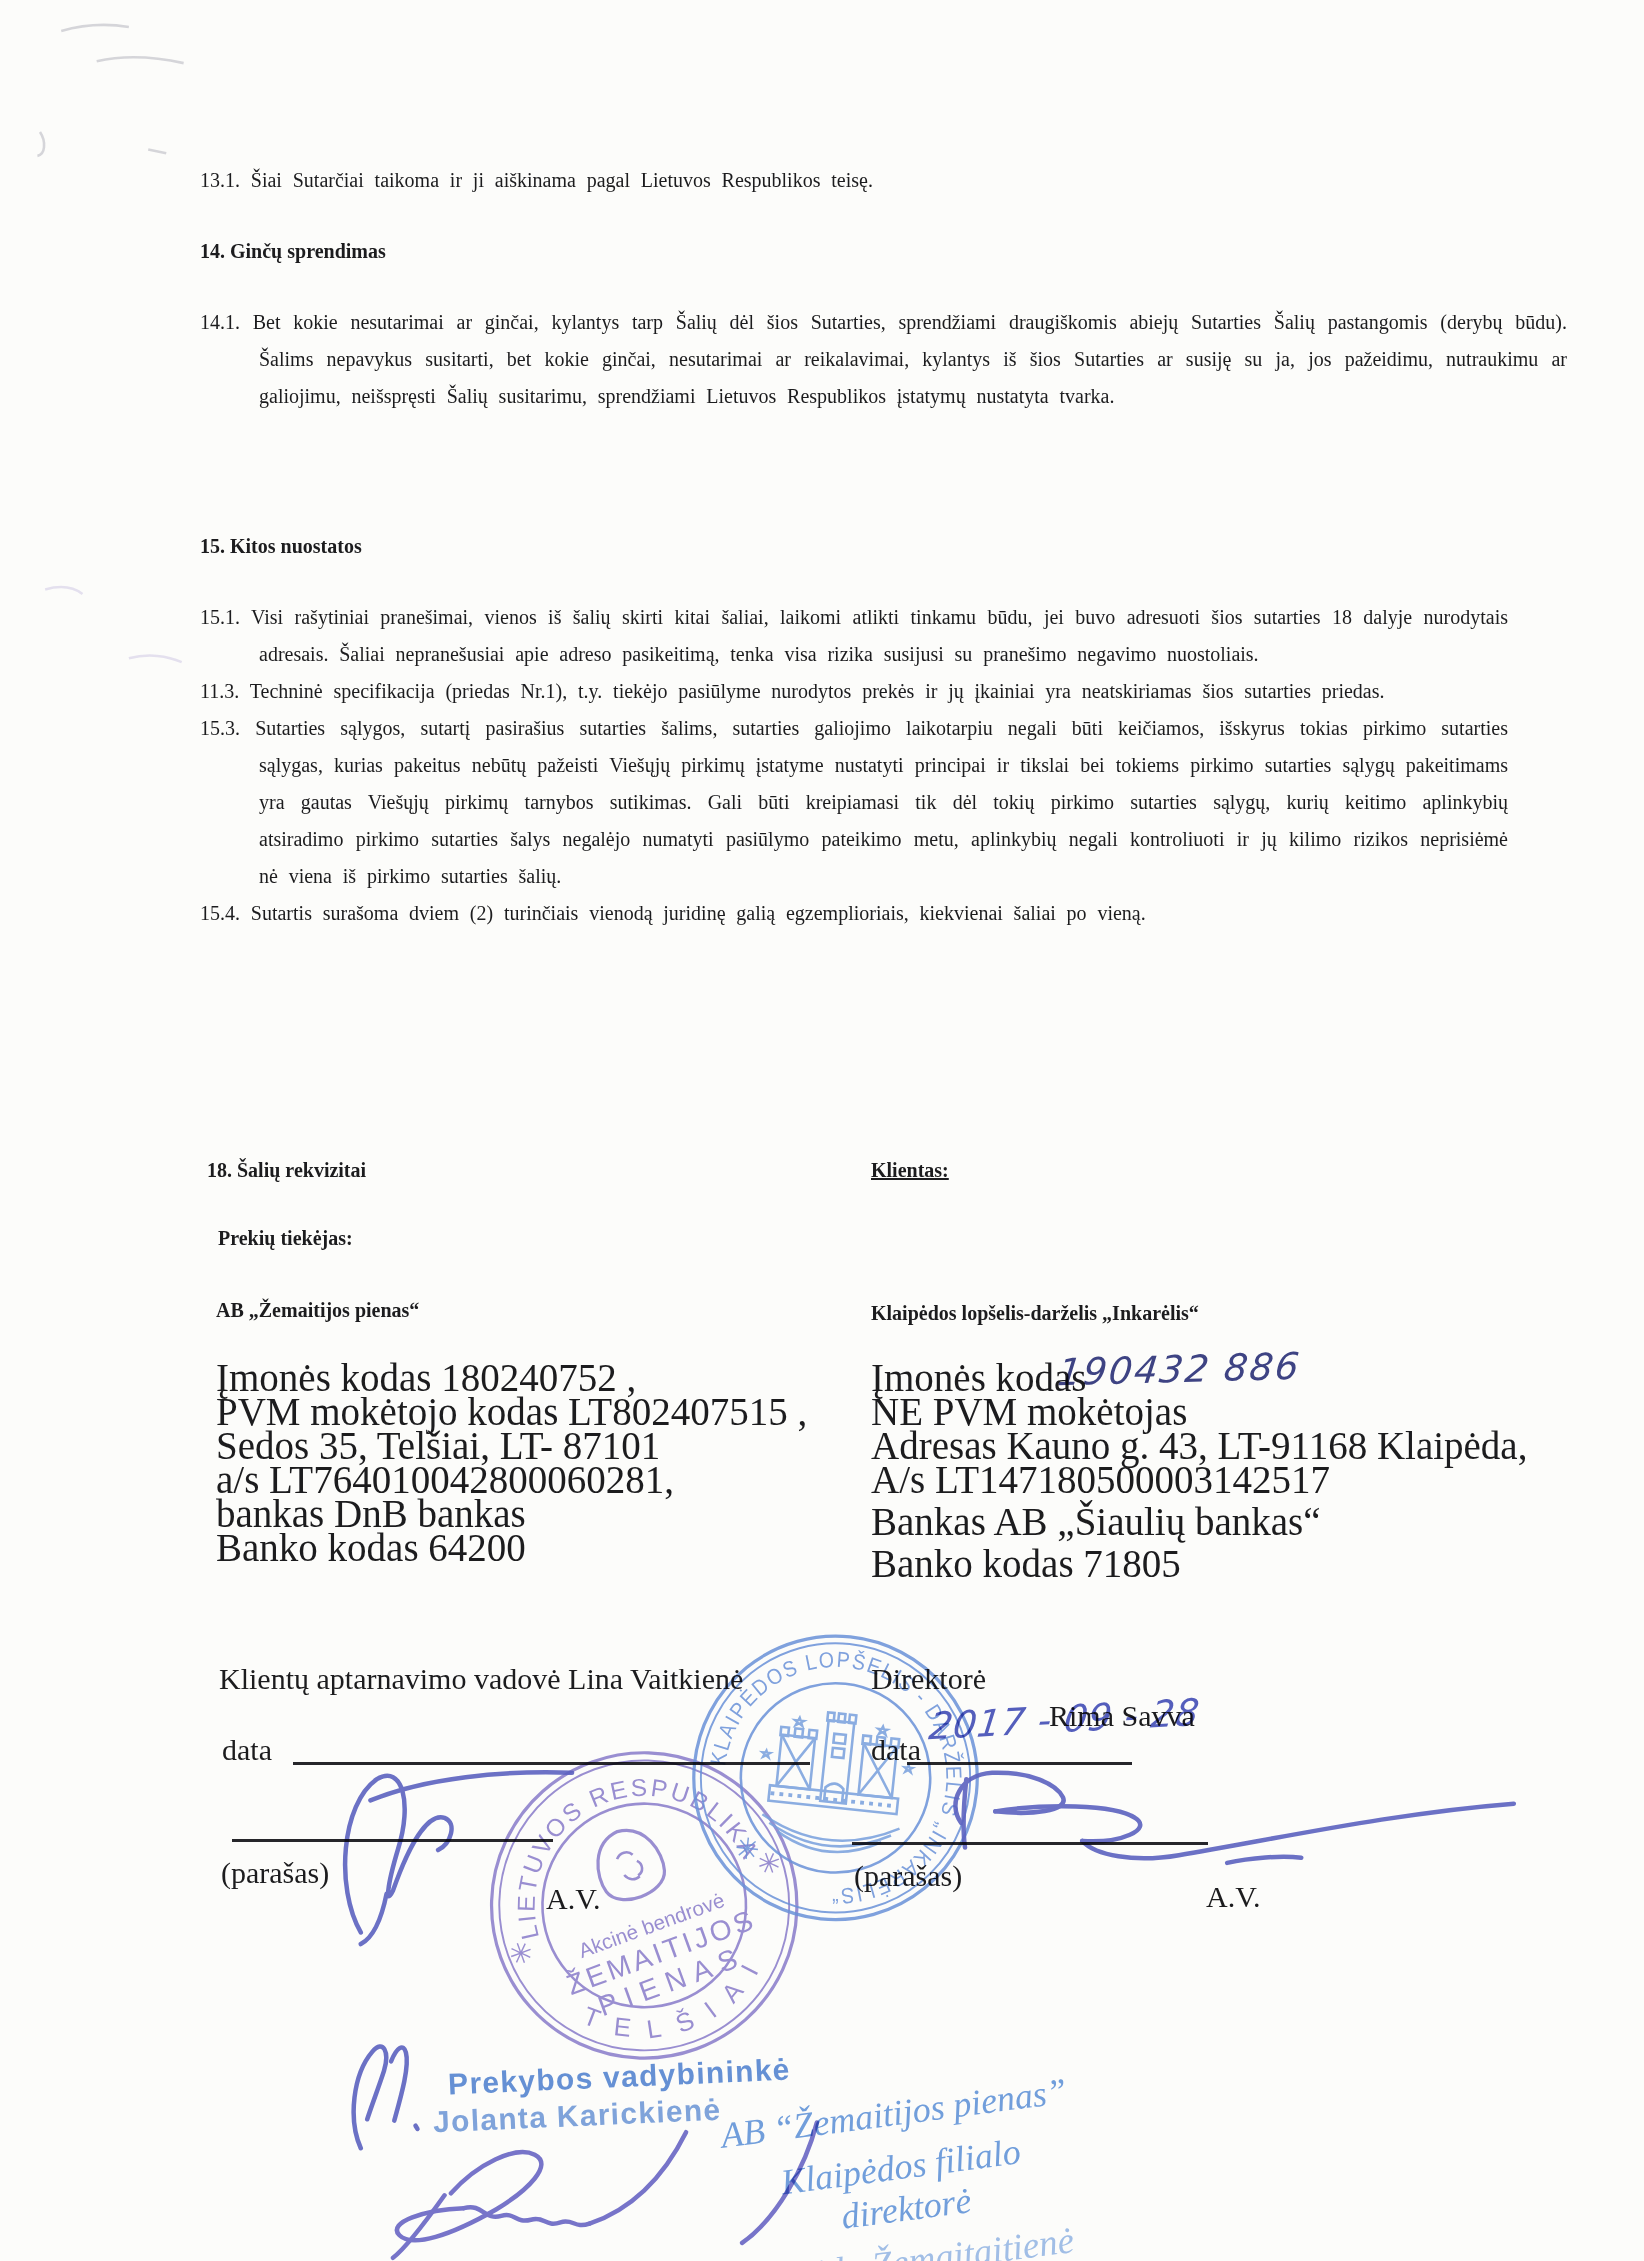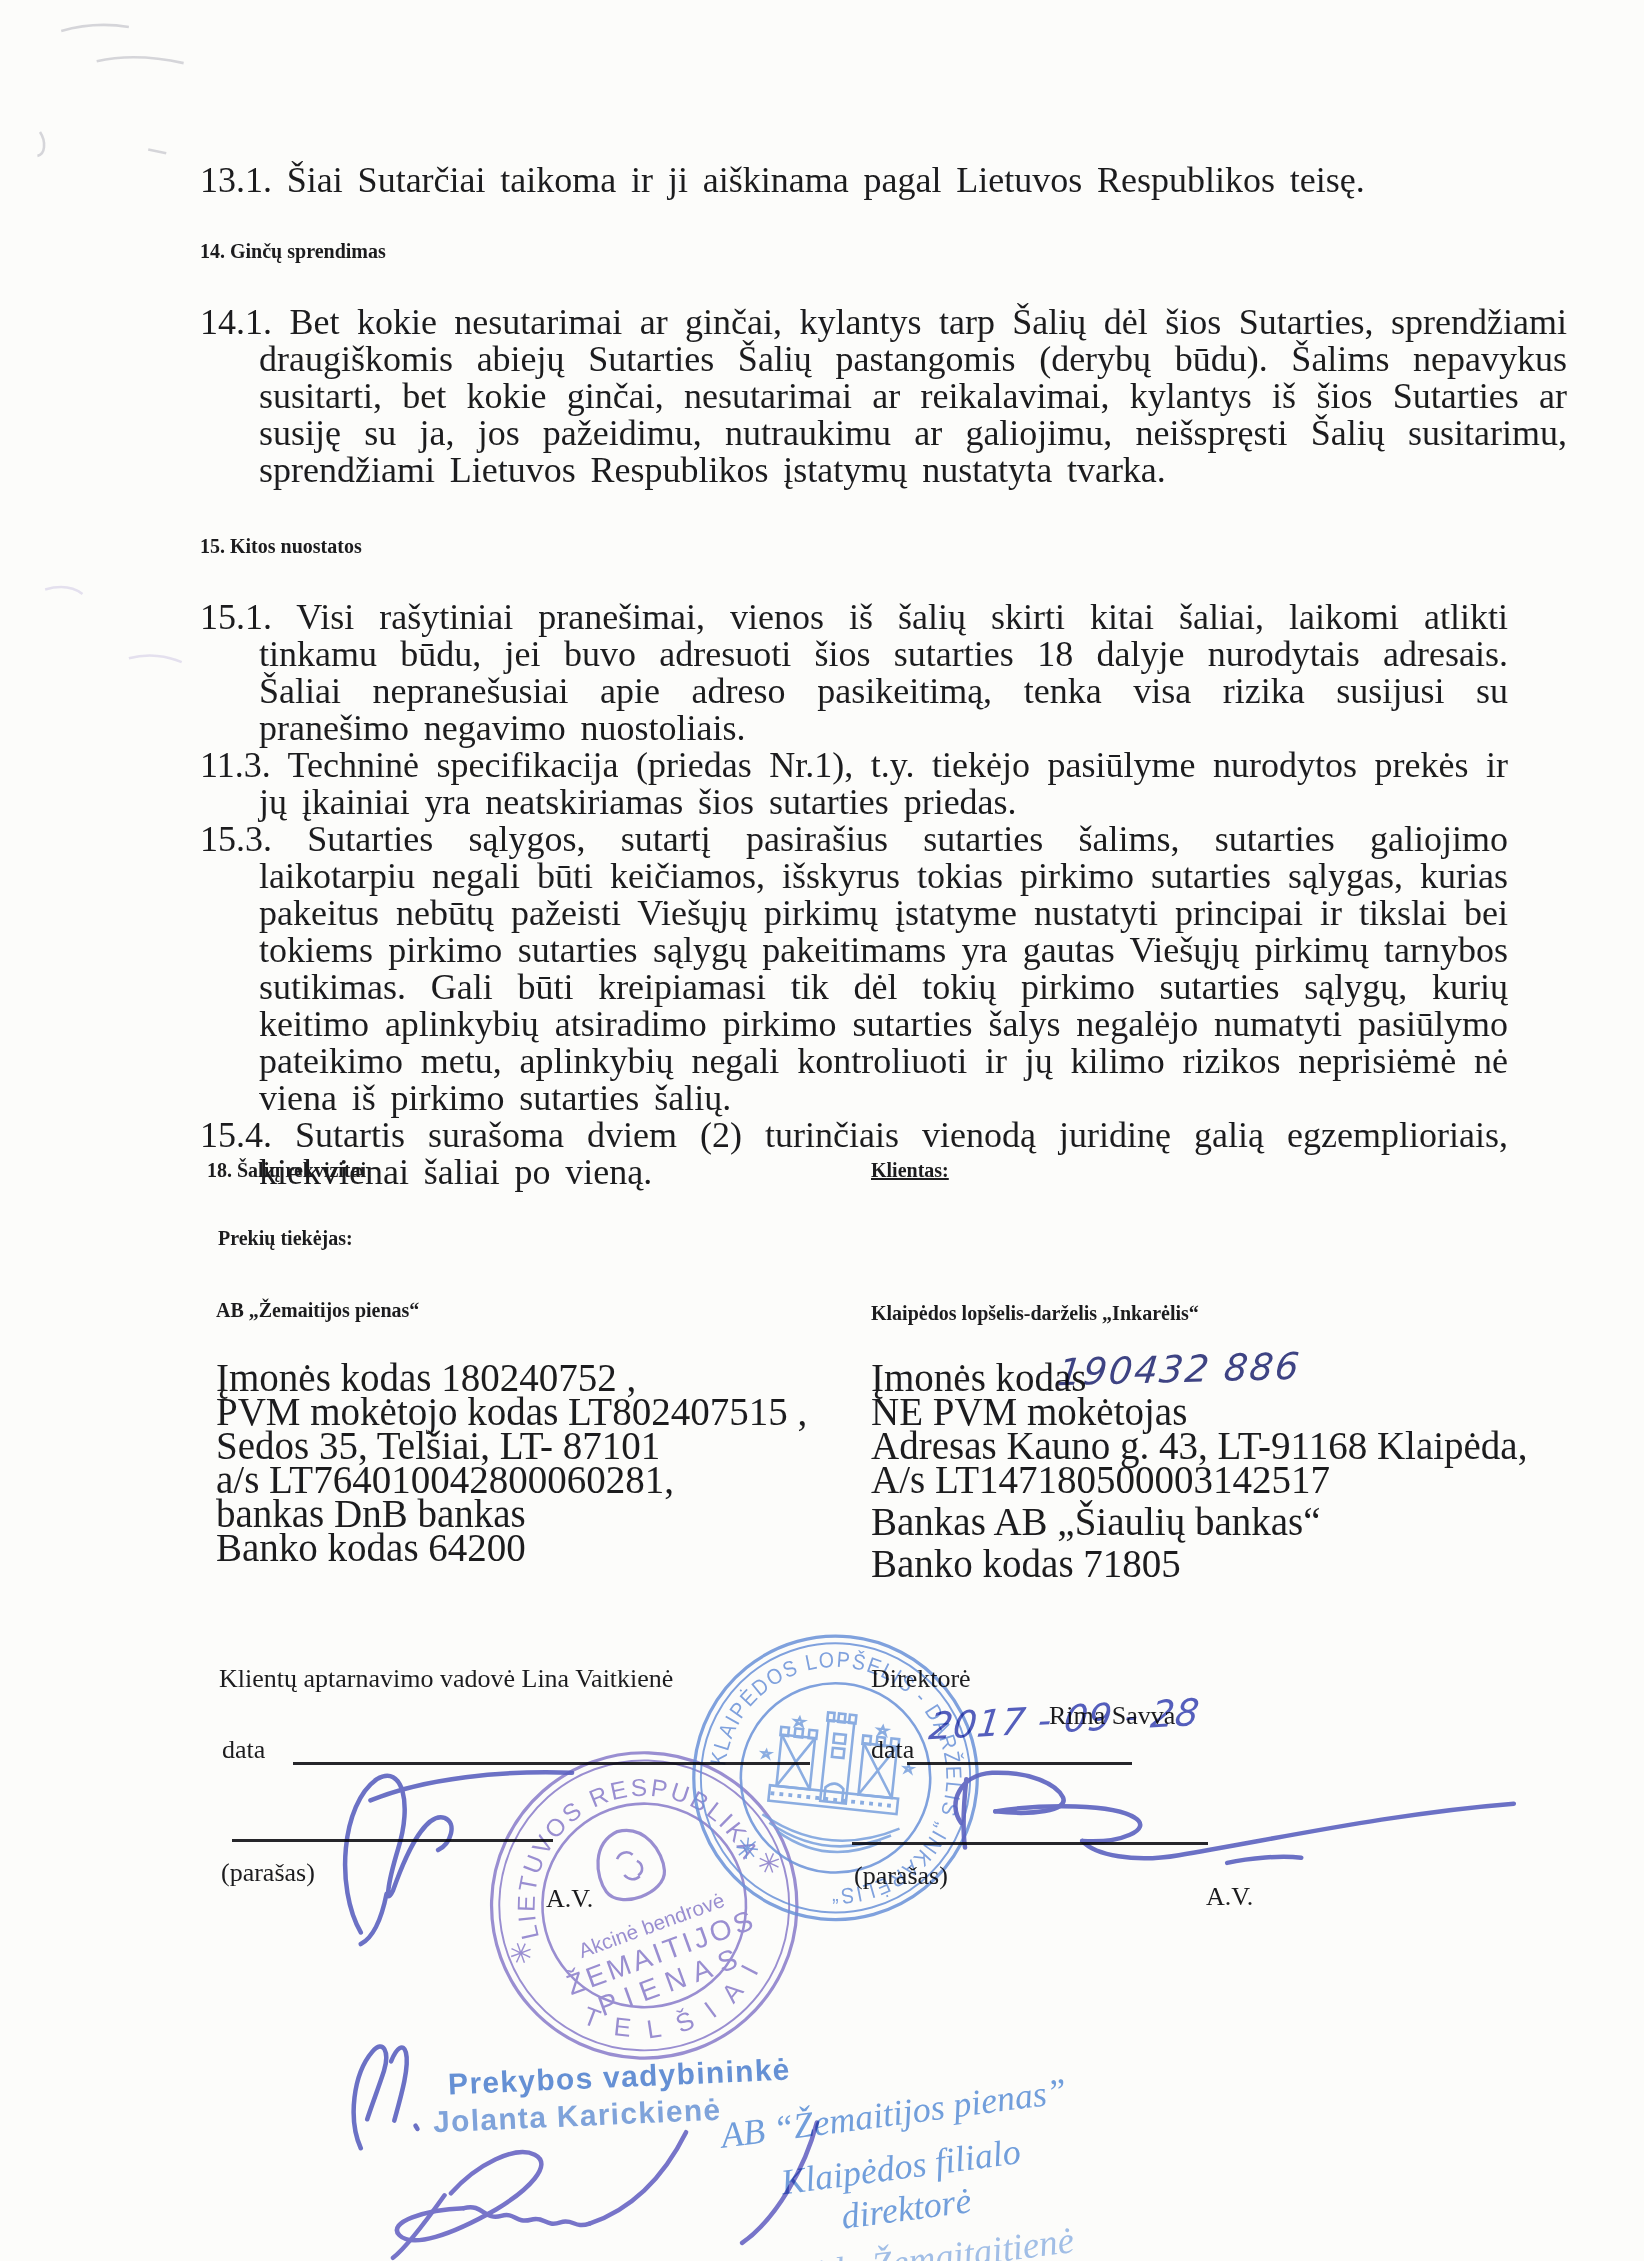--- a/index.html
+++ b/index.html
@@ -1,26 +1,26 @@
 <!DOCTYPE html>
 <html style="font-size:10.3px"><head>
 <meta charset="utf-8">
 <style>
   html,body{margin:0;padding:0;background:#e8e8e6;}
   #page{
     position:relative;width:1644px;height:2261px;background:#fcfcfa;overflow:hidden;
     font-family:"Liberation Serif", serif;color:#1c1c1e;
   }
   .abs{position:absolute;margin:0;}
-  .body-text{font-size:36px;line-height:37px;word-spacing:5.8px;}
+  .body-text{font-size:20px;line-height:37px;word-spacing:5.8px;}
   .clause{text-align:justify;padding-left:59px;text-indent:-59px;margin:0;}
   .h{font-weight:bold;font-size:20px;line-height:37px;}
   .info{font-size:39px;line-height:34px;}
   .info p{margin:0;}
-  .lbl{font-size:26px;line-height:36px;}
+  .lbl{font-size:30px;line-height:36px;}
   .hline{position:absolute;background:#26262a;height:2.6px;}
   .ink{position:absolute;mix-blend-mode:multiply;}
   .hw{font-family:"DejaVu Sans", sans-serif;font-style:italic;}
   #overlay{position:absolute;left:0;top:0;mix-blend-mode:multiply;pointer-events:none;}
   .stamp-sans{font-family:"Liberation Sans", sans-serif;font-weight:bold;letter-spacing:1.3px;}
   .stamp-serif{font-family:"Liberation Serif", serif;font-style:italic;}
 </style>
 </head>
 <body>
 

